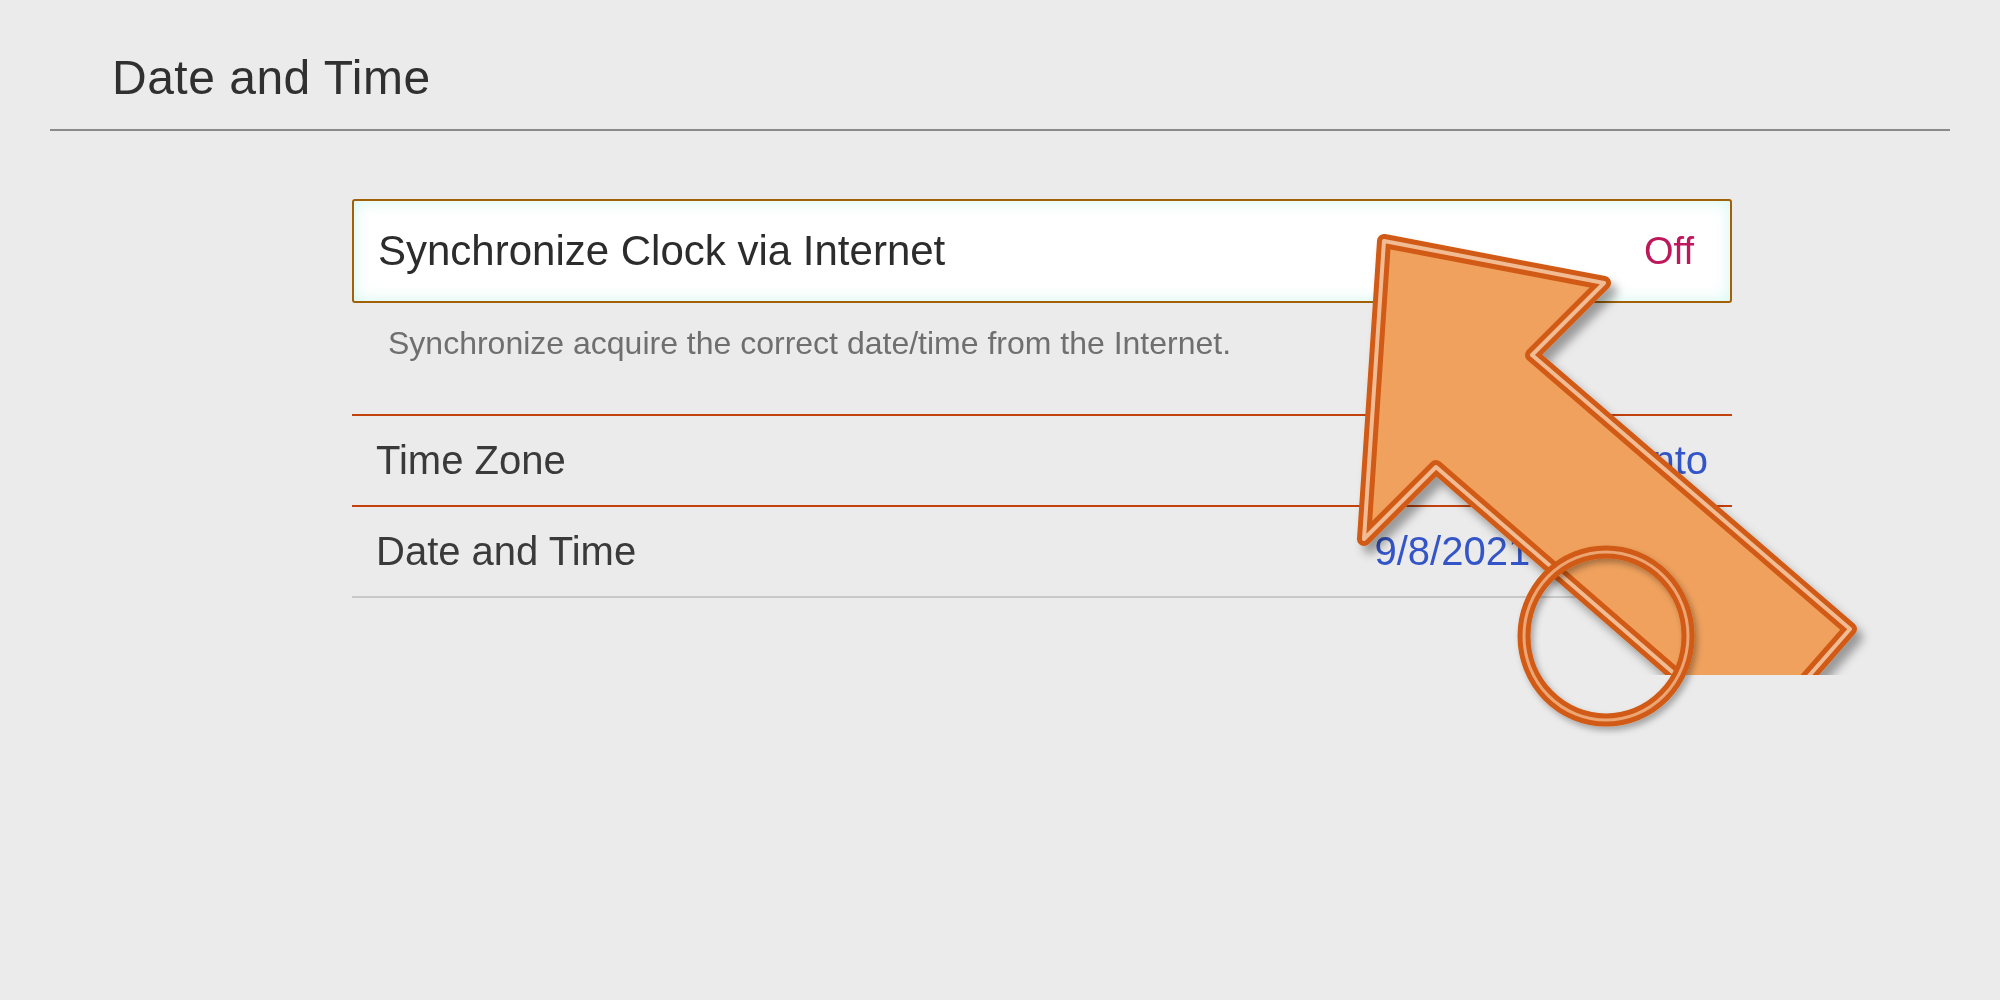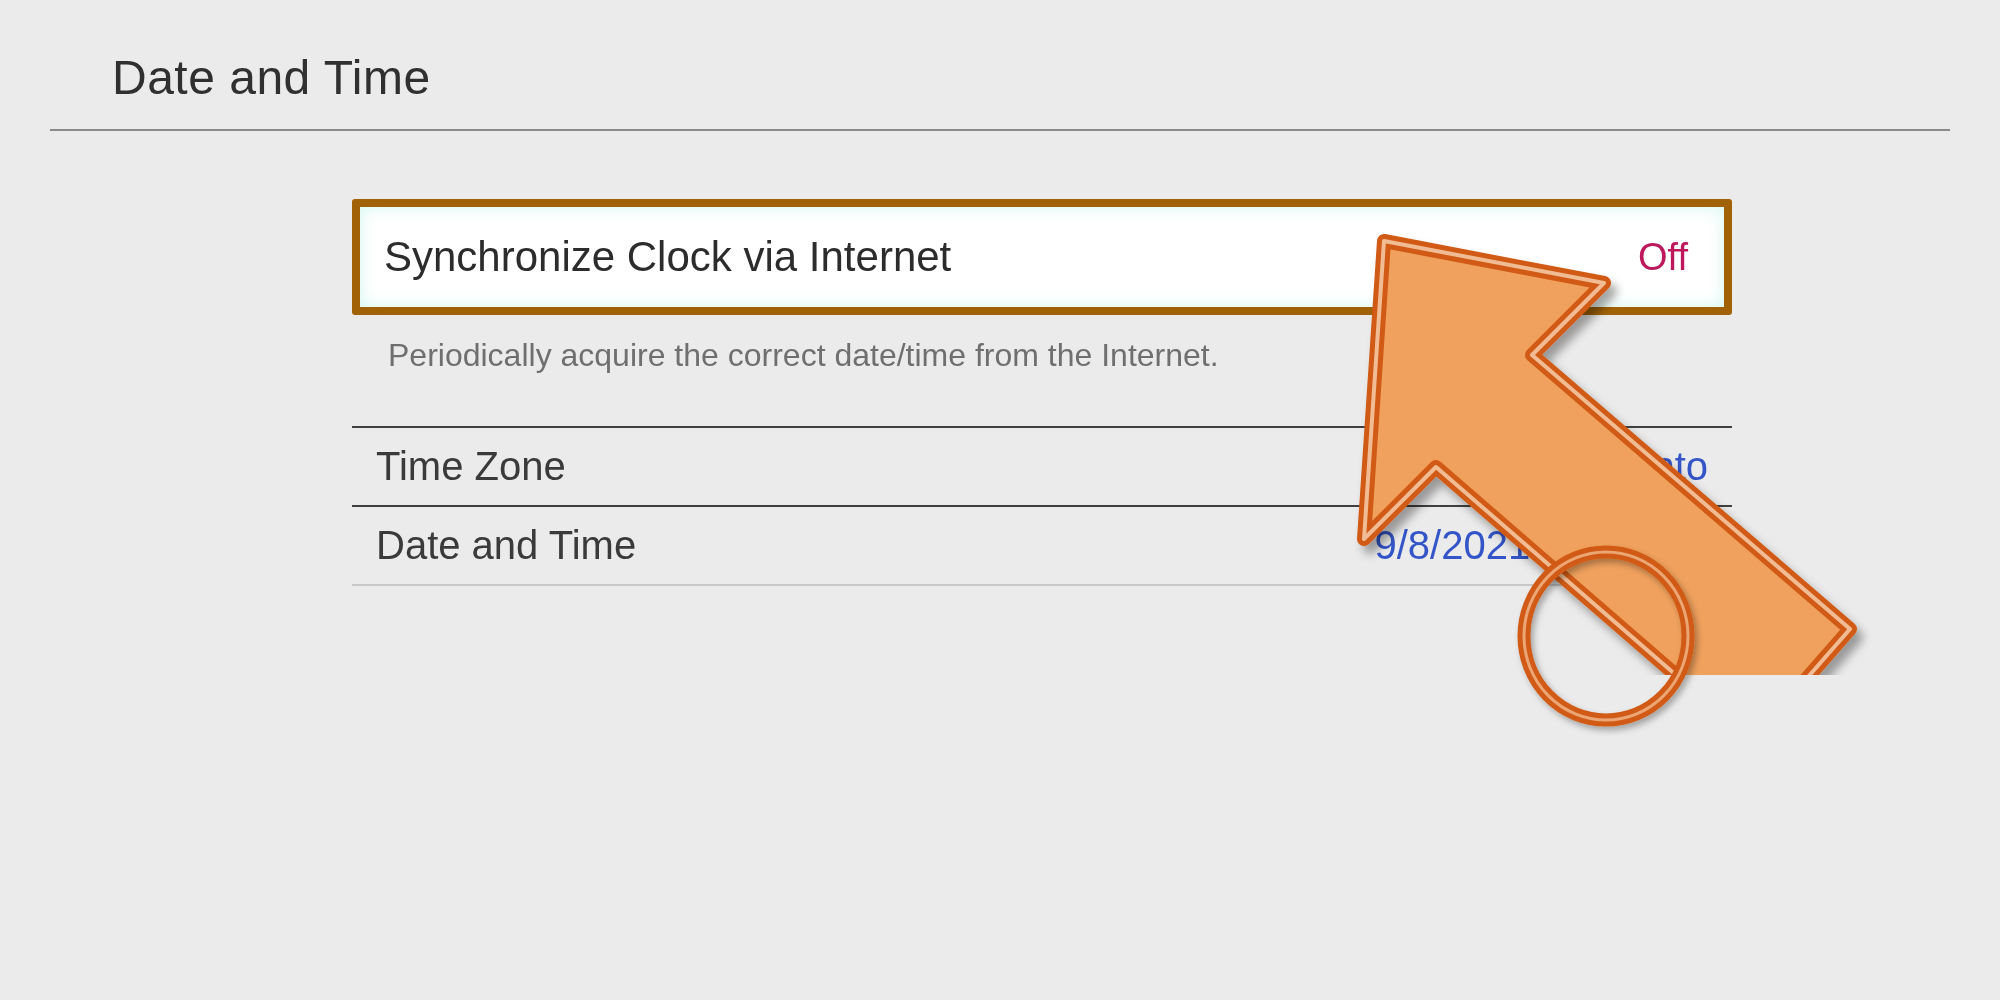--- a/index.html
+++ b/index.html
@@ -30,21 +30,21 @@
       margin-right: 50px;
       height: 2px;
       background: #8a8a8a;
     }
     .content {
       padding: 68px 0 0 352px;
       width: 1750px;
     }
     .sync-row {
       background: #fff;
-      border: 8px solid #a16207;
+      border: 2px solid #a16207;
       border-radius: 3px;
       display: flex;
       justify-content: space-between;
       align-items: center;
       padding: 26px 36px 26px 24px;
       width: 1380px;
       box-shadow: inset 0 0 16px rgba(75,224,192,0.25);
     }
     .sync-label {
       font-size: 42px;
@@ -63,22 +63,22 @@
       font-weight: 400;
     }
     .settings-list {
       margin-top: 52px;
       width: 1380px;
     }
     .setting-row {
       display: flex;
       justify-content: space-between;
       align-items: center;
-      padding: 16px 24px;
-      border-top: 2px solid #404040;
+      padding: 22px 24px;
+      border-top: 2px solid #c2410c;
     }
     .setting-row:last-child {
       border-bottom: 2px solid #c8c8c8;
     }
     .setting-label {
       font-size: 40px;
       color: #3a3a3a;
       font-weight: 400;
     }
     .setting-value {
@@ -105,21 +105,21 @@
 <div class="header">
   <h1 class="page-title">Date and Time</h1>
 </div>
 <div class="header-divider"></div>
 
 <div class="content">
   <div class="sync-row">
     <span class="sync-label">Synchronize Clock via Internet</span>
     <span class="sync-value">Off</span>
   </div>
-  <div class="sync-desc">Periodically acquire the correct date/time from the Internet.</div>
+  <div class="sync-desc">Synchronize acquire the correct date/time from the Internet.</div>
 
   <div class="settings-list">
     <div class="setting-row">
       <span class="setting-label">Time Zone</span>
       <span class="setting-value">New York, Toronto</span>
     </div>
     <div class="setting-row">
       <span class="setting-label">Date and Time</span>
       <span class="setting-value">9/8/2021 3:59 p.m.</span>
     </div>

